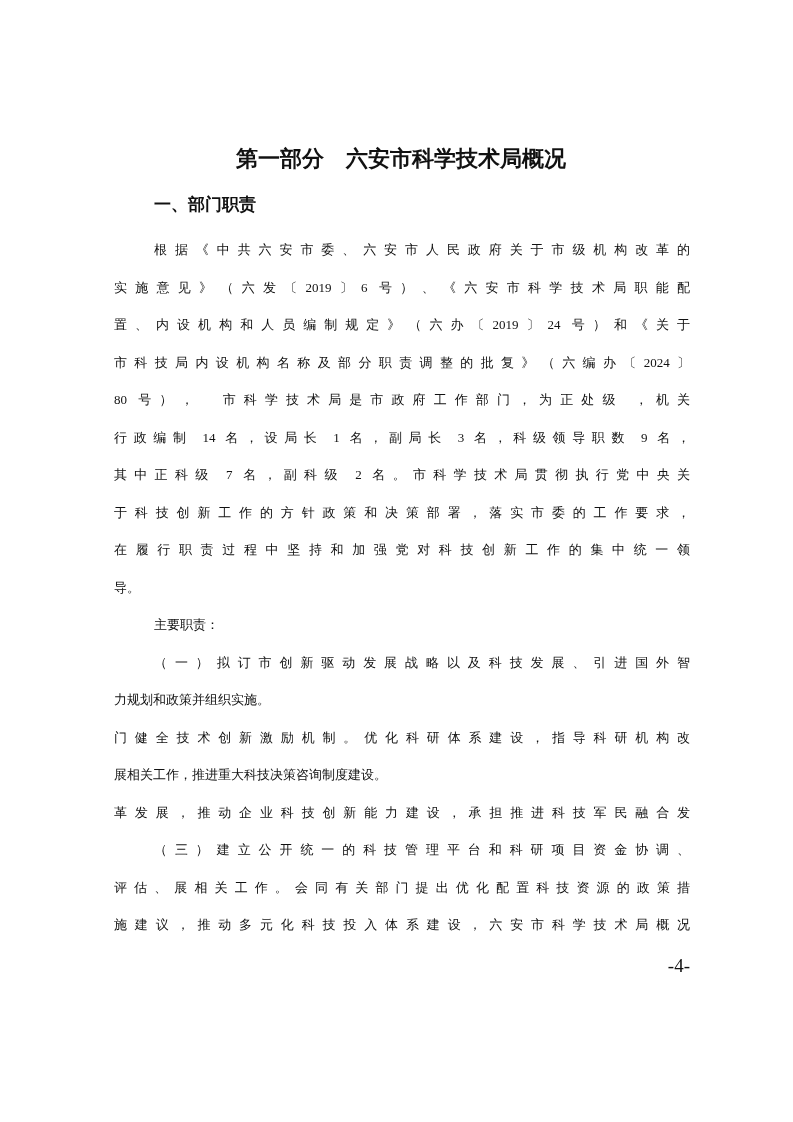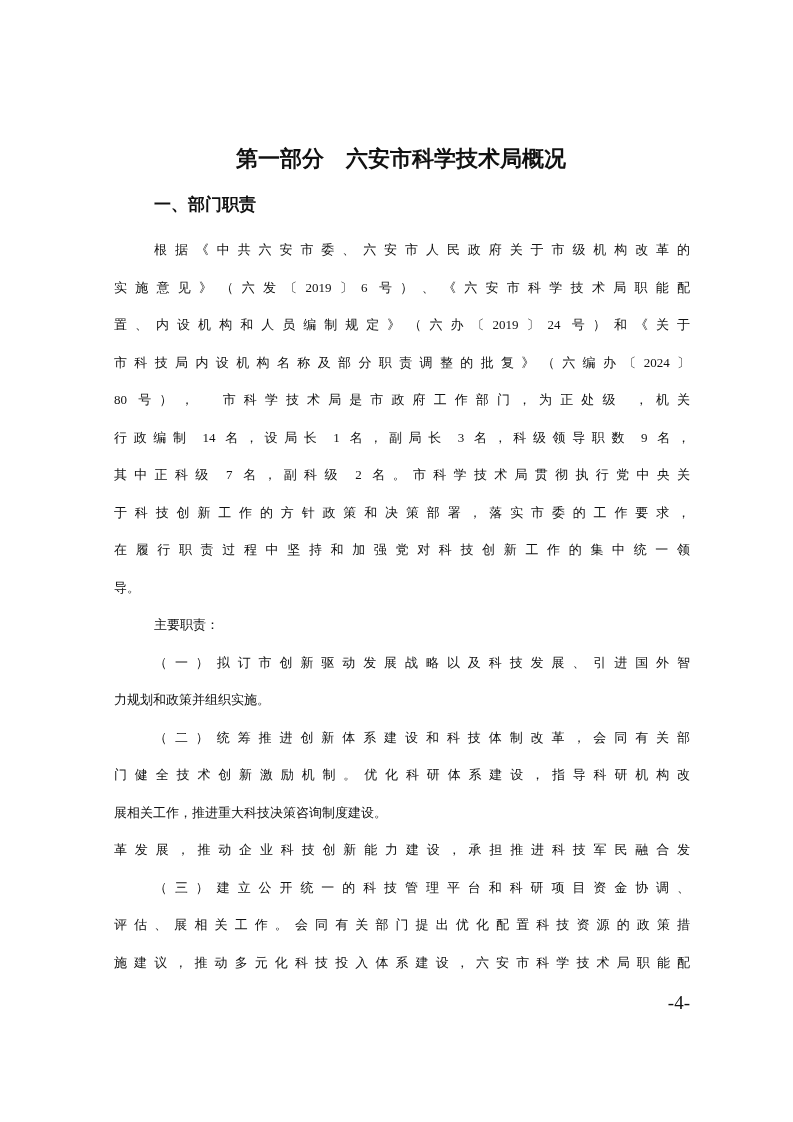--- a/index.html
+++ b/index.html
@@ -75,22 +75,21 @@
     <div class="line">市科技局内设机构名称及部分职责调整的批复》（六编办〔2024〕</div>
     <div class="line">80 号），　市科学技术局是市政府工作部门，为正处级 ，机关</div>
     <div class="line">行政编制 14 名，设局长 1 名，副局长 3 名，科级领导职数 9 名，</div>
     <div class="line">其中正科级 7 名，副科级 2 名。市科学技术局贯彻执行党中央关</div>
     <div class="line">于科技创新工作的方针政策和决策部署，落实市委的工作要求，</div>
     <div class="line">在履行职责过程中坚持和加强党对科技创新工作的集中统一领</div>
     <div class="line nj">导。</div>
     <div class="line indent nj">主要职责：</div>
     <div class="line indent">（一）拟订市创新驱动发展战略以及科技发展、引进国外智</div>
     <div class="line nj">力规划和政策并组织实施。</div>
-    <div class="line indent">（二）统筹推进创新体系建设和科技体制改革，会同有关部</div>
     <div class="line">门健全技术创新激励机制。优化科研体系建设，指导科研机构改</div>
     <div class="line nj">展相关工作，推进重大科技决策咨询制度建设。</div>
     <div class="line">革发展，推动企业科技创新能力建设，承担推进科技军民融合发</div>
     <div class="line indent">（三）建立公开统一的科技管理平台和科研项目资金协调、</div>
     <div class="line">评估、展相关工作。会同有关部门提出优化配置科技资源的政策措</div>
-    <div class="line">施建议，推动多元化科技投入体系建设，六安市科学技术局职能配</div>
+    <div class="line">施建议，推动多元化科技投入体系建设，六安市科学技术局概况</div>
     <div class="page-number">-4-</div>
   </div>
 </div>
 
 </body></html>

